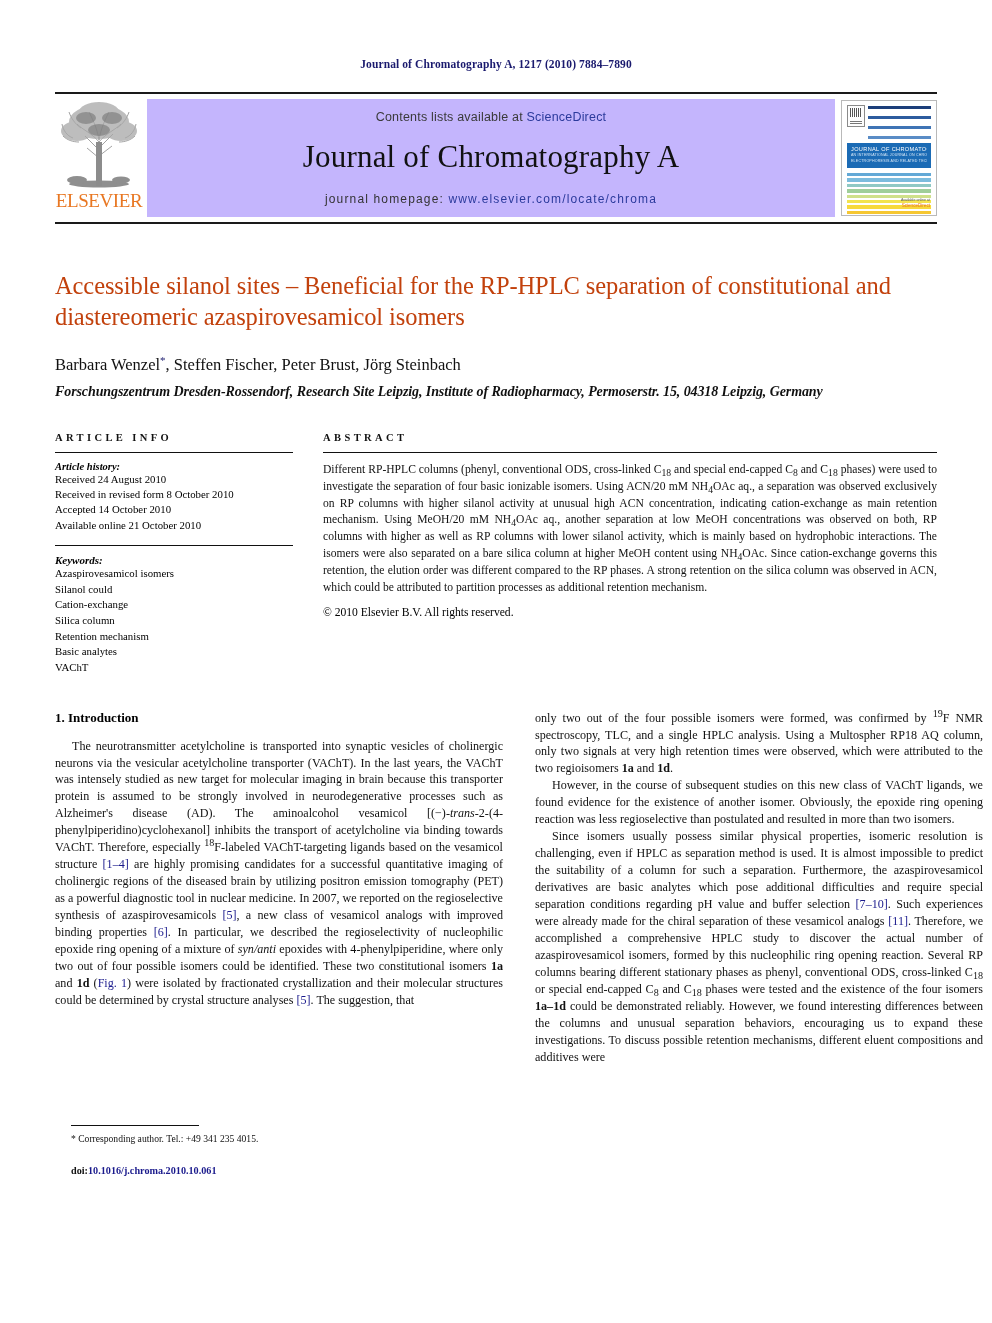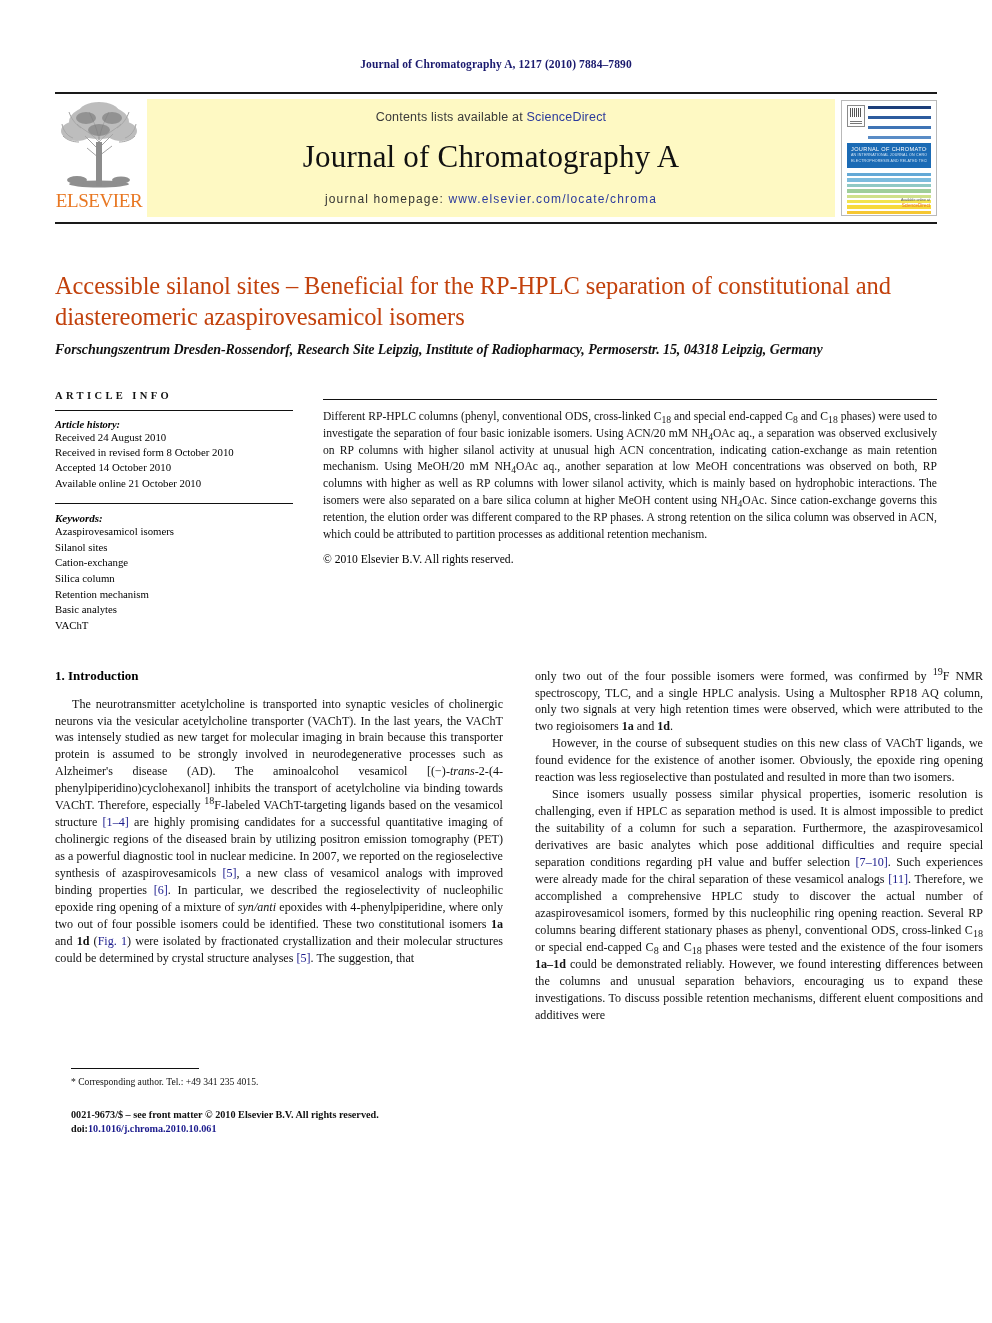--- a/index.html
+++ b/index.html
@@ -60,21 +60,21 @@
     font-family: "Liberation Serif", serif;
     font-size: 19px;
     color: #e87722;
     letter-spacing: -0.4px;
     line-height: 1;
     margin-top: 1px;
   }
 
   .masthead-center {
     flex: 1 1 auto;
-    background: #fef9c3;
+    background: #c4b5fd;
     margin: 5px 6px 5px 4px;
     display: flex;
     flex-direction: column;
     justify-content: center;
     align-items: center;
     box-sizing: border-box;
   }
   .contents-line {
     font-family: "Liberation Sans", sans-serif;
     font-size: 12.5px;
@@ -367,66 +367,69 @@
       </div>
       <div class="cov-foot">
         <div>Available online at</div>
         <div class="sd-mark">ScienceDirect</div>
       </div>
     </div>
   </div>
 
   <div class="title-block">
     <h1 class="article-title">Accessible silanol sites – Beneficial for the RP-HPLC separation of constitutional and diastereomeric azaspirovesamicol isomers</h1>
+    <div class="authors">
+      Barbara Wenzel<sup>*</sup>, Steffen Fischer, Peter Brust, Jörg Steinbach
+    </div>
     <div class="affiliation">Forschungszentrum Dresden-Rossendorf, Research Site Leipzig, Institute of Radiopharmacy, Permoserstr. 15, 04318 Leipzig, Germany</div>
   </div>
 
   <div class="info-abstract">
 
     <div class="col-info">
       <div class="sect-head">ARTICLE INFO</div>
       <div class="rule"></div>
       <div class="hist-label">Article history:</div>
       <div class="hist-line">Received 24 August 2010</div>
       <div class="hist-line">Received in revised form 8 October 2010</div>
       <div class="hist-line">Accepted 14 October 2010</div>
       <div class="hist-line">Available online 21 October 2010</div>
       <div class="rule-thin"></div>
       <div class="kw-label">Keywords:</div>
       <div class="kw-line">Azaspirovesamicol isomers</div>
-      <div class="kw-line">Silanol sites</div>
+      <div class="kw-line">Silanol could</div>
       <div class="kw-line">Cation-exchange</div>
       <div class="kw-line">Silica column</div>
       <div class="kw-line">Retention mechanism</div>
       <div class="kw-line">Basic analytes</div>
       <div class="kw-line">VAChT</div>
     </div>
 
     <div class="col-abstract">
+      <div class="sect-head">ABSTRACT</div>
       <div class="rule"></div>
       <div class="abstract-body">
         Different RP-HPLC columns (phenyl, conventional ODS, cross-linked C<sub>18</sub> and special end-capped C<sub>8</sub> and C<sub>18</sub> phases) were used to investigate the separation of four basic ionizable isomers. Using ACN/20&nbsp;mM NH<sub>4</sub>OAc aq., a separation was observed exclusively on RP columns with higher silanol activity at unusual high ACN concentration, indicating cation-exchange as main retention mechanism. Using MeOH/20&nbsp;mM NH<sub>4</sub>OAc aq., another separation at low MeOH concentrations was observed on both, RP columns with higher as well as RP columns with lower silanol activity, which is mainly based on hydrophobic interactions. The isomers were also separated on a bare silica column at higher MeOH content using NH<sub>4</sub>OAc. Since cation-exchange governs this retention, the elution order was different compared to the RP phases. A strong retention on the silica column was observed in ACN, which could be attributed to partition processes as additional retention mechanism.
       </div>
       <div class="copyright">© 2010 Elsevier B.V. All rights reserved.</div>
     </div>
   </div>
 
   <div class="body-cols">
 
     <div class="bcol" style="padding-bottom:170px;">
       <div class="sec-title">1. Introduction</div>
       <p>
         The neurotransmitter acetylcholine is transported into synaptic vesicles of cholinergic neurons via the vesicular acetylcholine transporter (VAChT). In the last years, the VAChT was intensely studied as new target for molecular imaging in brain because this transporter protein is assumed to be strongly involved in neurodegenerative processes such as Alzheimer's disease (AD). The aminoalcohol vesamicol [(−)-<span class="italic">trans</span>-2-(4-phenylpiperidino)cyclohexanol] inhibits the transport of acetylcholine via binding towards VAChT. Therefore, especially <sup>18</sup>F-labeled VAChT-targeting ligands based on the vesamicol structure <span class="ref">[1–4]</span> are highly promising candidates for a successful quantitative imaging of cholinergic regions of the diseased brain by utilizing positron emission tomography (PET) as a powerful diagnostic tool in nuclear medicine. In 2007, we reported on the regioselective synthesis of azaspirovesamicols <span class="ref">[5]</span>, a new class of vesamicol analogs with improved binding properties <span class="ref">[6]</span>. In particular, we described the regioselectivity of nucleophilic epoxide ring opening of a mixture of <span class="italic">syn/anti</span> epoxides with 4-phenylpiperidine, where only two out of four possible isomers could be identified. These two constitutional isomers <span class="bold">1a</span> and <span class="bold">1d</span> (<span class="ref">Fig. 1</span>) were isolated by fractionated crystallization and their molecular structures could be determined by crystal structure analyses <span class="ref">[5]</span>. The suggestion, that
       </p>
 
       <div class="footnote-area">
         <div class="fn-rule"></div>
         <div class="fn-line">* Corresponding author. Tel.: +49 341 235 4015.</div>
         <div class="issn-block">
-          <div>0021-9673/$ – see front matter © 2010 Elsevier B.V. All rights reserved.</div>
           <div>
             <span>doi:</span><span class="doi-link">10.1016/j.chroma.2010.10.061</span>
           </div>
         </div>
       </div>
     </div>
 
     <div class="bcol">
       <p class="noindent">
         only two out of the four possible isomers were formed, was confirmed by <sup>19</sup>F NMR spectroscopy, TLC, and a single HPLC analysis. Using a Multospher RP18 AQ column, only two signals at very high retention times were observed, which were attributed to the two regioisomers <span class="bold">1a</span> and <span class="bold">1d</span>.

